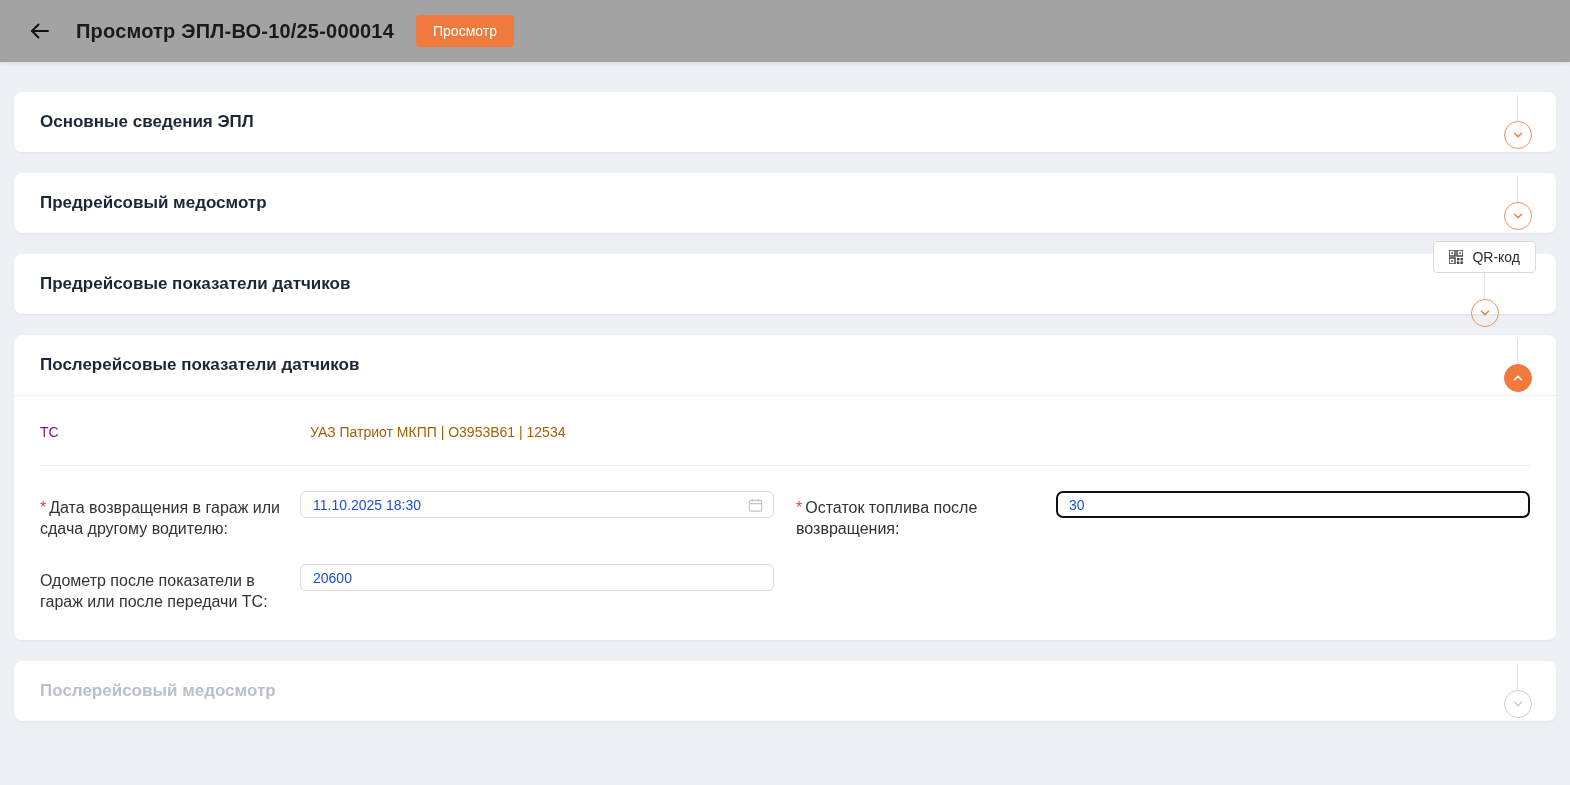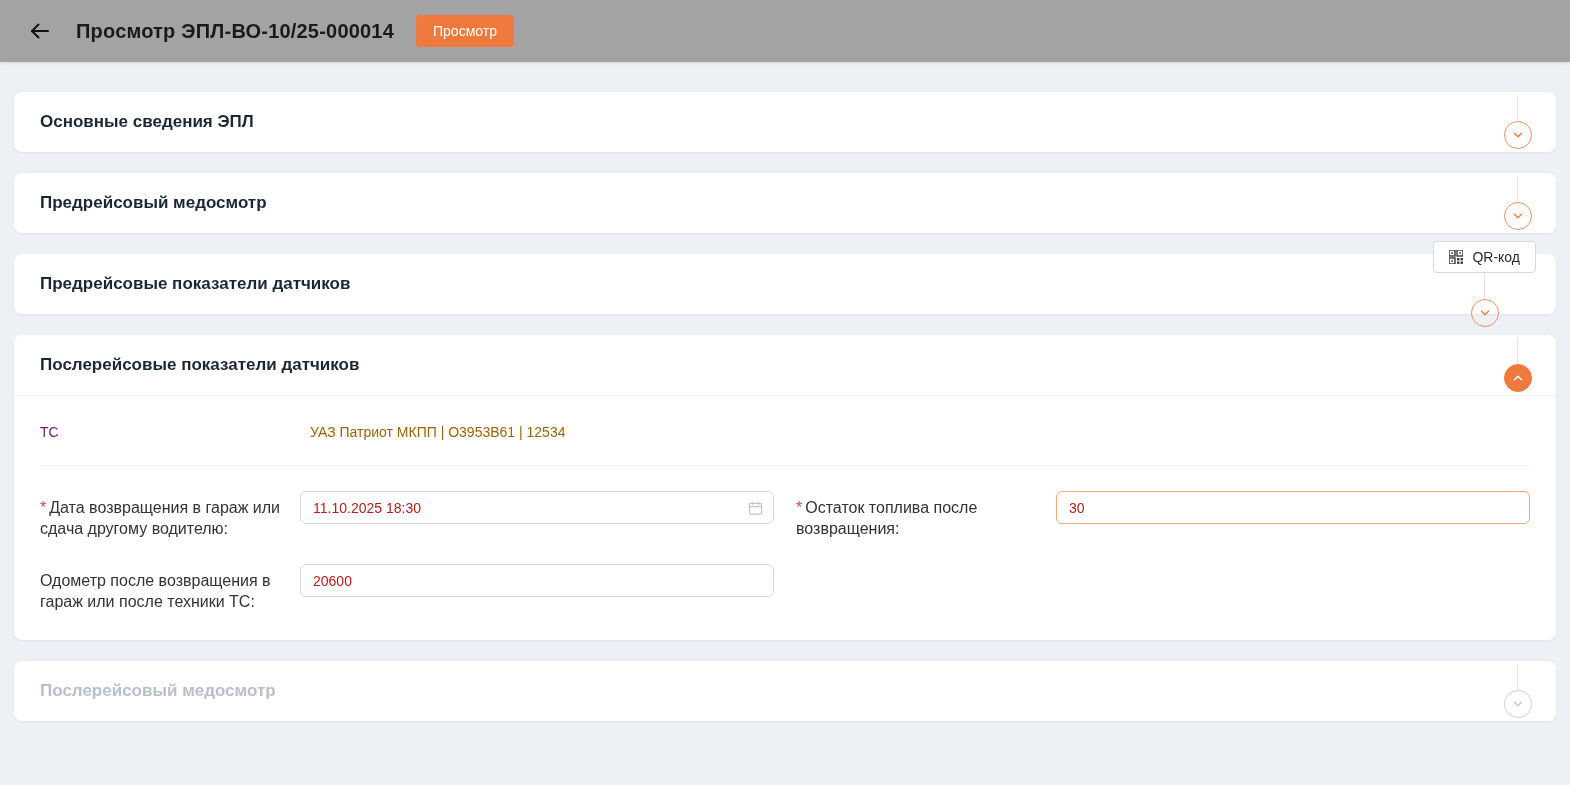--- a/index.html
+++ b/index.html
@@ -69,23 +69,23 @@
     display:grid;grid-template-columns:1fr 1fr;column-gap:22px;row-gap:25px;
   }
   .field{display:flex;align-items:flex-start;}
   .field-label{
     width:260px;flex-shrink:0;font-size:16px;line-height:21px;color:#333;
     padding:6px 12px 0 0;box-sizing:border-box;
   }
   .req{color:#d64541;margin-right:3px;}
   .input-wrap{flex:1;position:relative;}
   input.ctl{
-    width:100%;box-sizing:border-box;height:33px;
+    width:100%;box-sizing:border-box;height:27px;
     border:1px solid #d9d9d9;border-radius:6px;
-    padding:0 12px;font-size:14px;color:#b91c1c;font-family:inherit;background:#fff;
+    padding:0 12px;font-size:14px;color:#1d4ed8;font-family:inherit;background:#fff;
   }
   input.ctl.focused, input.ctl:focus{border-color:#f3a775;}
   input.ctl.with-icon{padding-right:36px;}
   .cal-icon{
     position:absolute;right:11px;top:50%;transform:translateY(-50%);
     display:flex;pointer-events:none;
   }
 </style>
 </head>
 <body>
@@ -203,21 +203,21 @@
         </div>
 
         <div class="field">
           <label class="field-label"><span class="req">*</span><span>Остаток топлива после возвращения:</span></label>
           <div class="input-wrap">
             <input class="ctl focused" type="text" autofocus="" value="30" style="">
           </div>
         </div>
 
         <div class="field">
-          <label class="field-label"><span>Одометр после возвращения в гараж или после техники ТС:</span></label>
+          <label class="field-label"><span>Одометр после показатели в гараж или после передачи ТС:</span></label>
           <div class="input-wrap">
             <input class="ctl" type="text" value="20600" style="">
           </div>
         </div>
 
         <div></div>
       </div>
 
     </div>
   </div>

